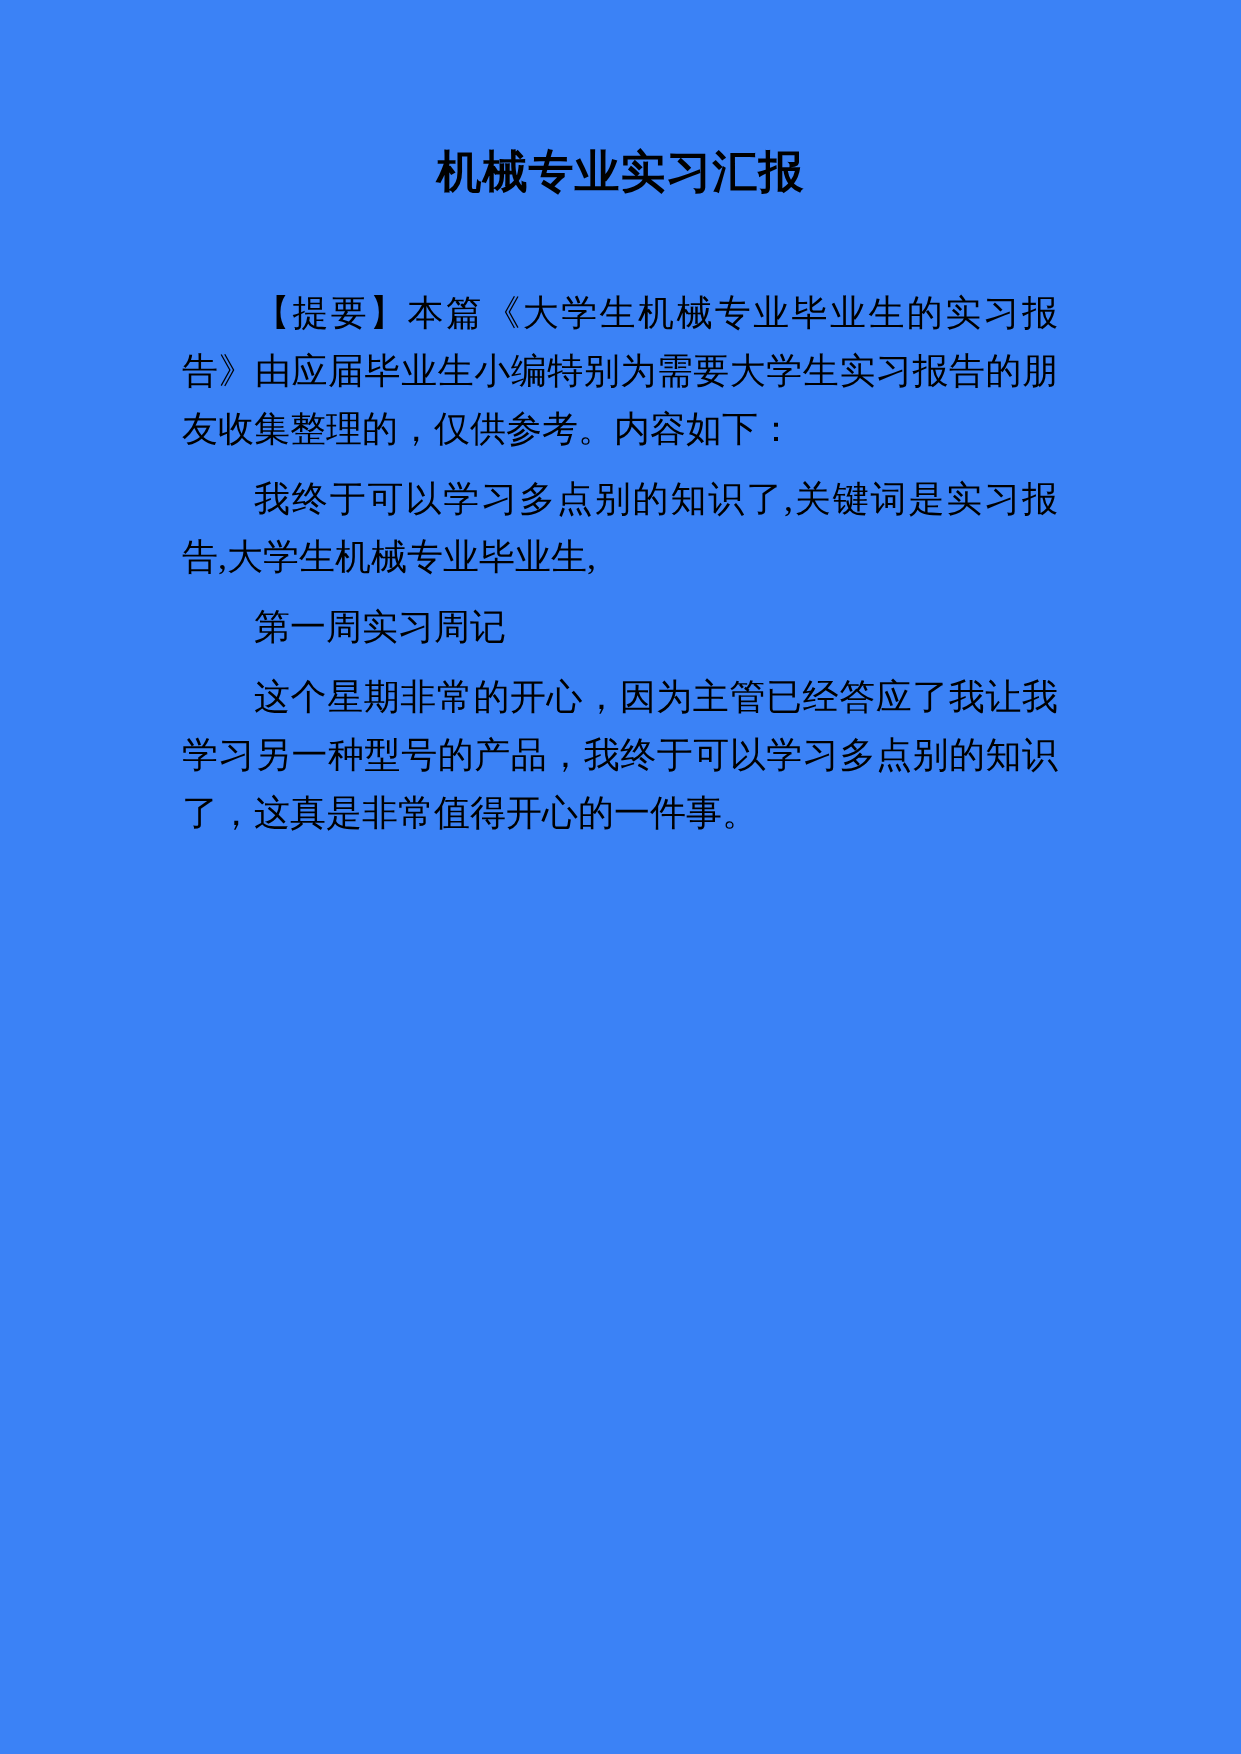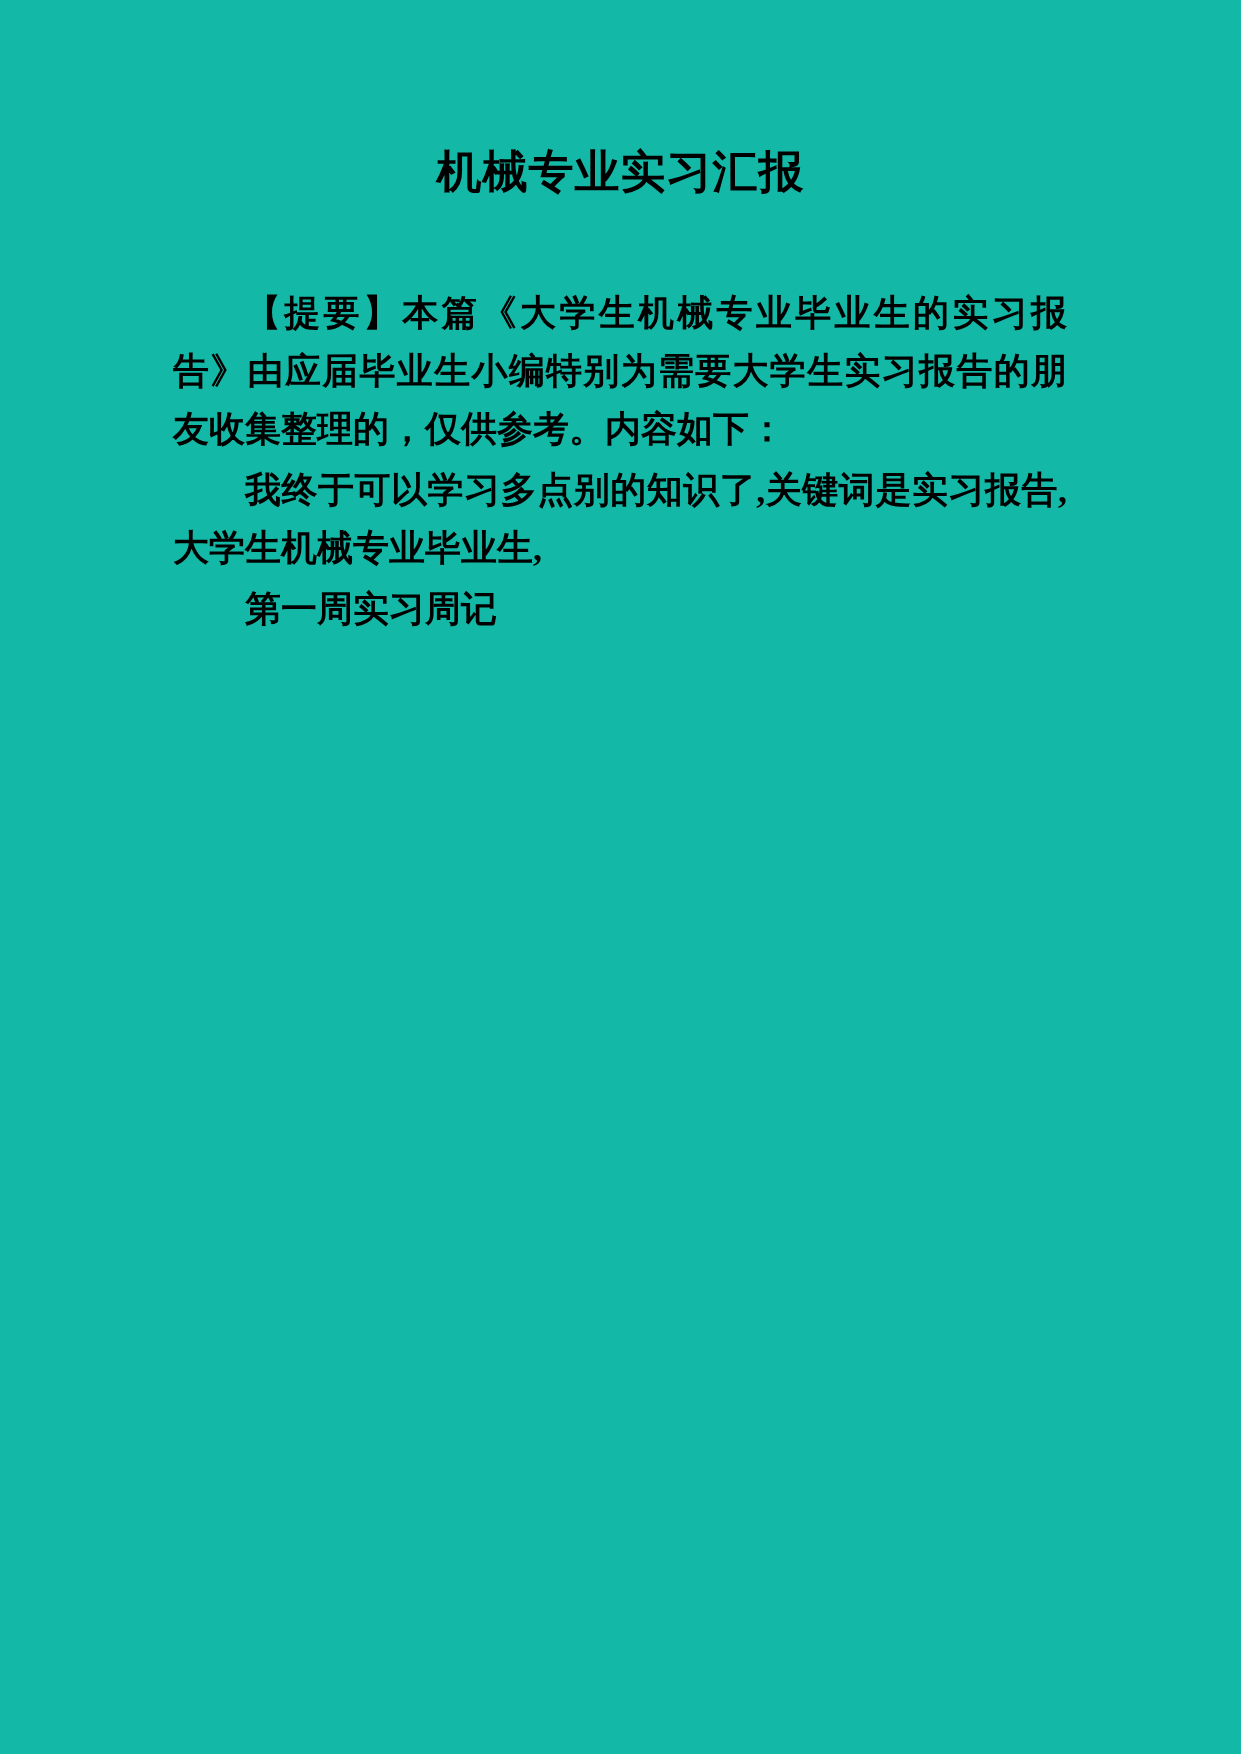--- a/index.html
+++ b/index.html
@@ -4,21 +4,21 @@
 <style>
   html, body {
     margin: 0;
     padding: 0;
     background: #ffffff;
   }
   .page {
     position: relative;
     width: 1241px;
     height: 1754px;
-    background: #14b8a6;
+    background: #3b82f6;
     color: #000000;
     overflow: hidden;
     font-family: "Liberation Serif", "DejaVu Serif", serif;
   }
   .doc-title {
     margin: 0;
     padding-top: 142px;
     text-align: center;
     font-family: "Liberation Serif", "DejaVu Serif", serif;
     font-size: 45px;
@@ -31,29 +31,30 @@
     width: 900px;
     margin-left: 170px;
     margin-top: 82px;
     font-size: 36px;
     line-height: 58px;
     text-align: justify;
     text-justify: inter-character;
     color: #000000;
   }
   .para {
-    margin: 3px;
+    margin: 12px;
     padding: 0;
     text-indent: 72px;
-    font-weight: bold;
+    font-weight: normal;
   }
 </style>
 </head>
 <body>
 
 <div class="page">
   <h1 class="doc-title">机械专业实习汇报</h1>
   <div class="doc-body">
     <p class="para">【提要】本篇《大学生机械专业毕业生的实习报告》由应届毕业生小编特别为需要大学生实习报告的朋友收集整理的，仅供参考。内容如下：</p>
     <p class="para">我终于可以学习多点别的知识了,关键词是实习报告,大学生机械专业毕业生,</p>
     <p class="para">第一周实习周记</p>
+    <p class="para">这个星期非常的开心，因为主管已经答应了我让我学习另一种型号的产品，我终于可以学习多点别的知识了，这真是非常值得开心的一件事。</p>
   </div>
 </div>
 
 </body></html>

